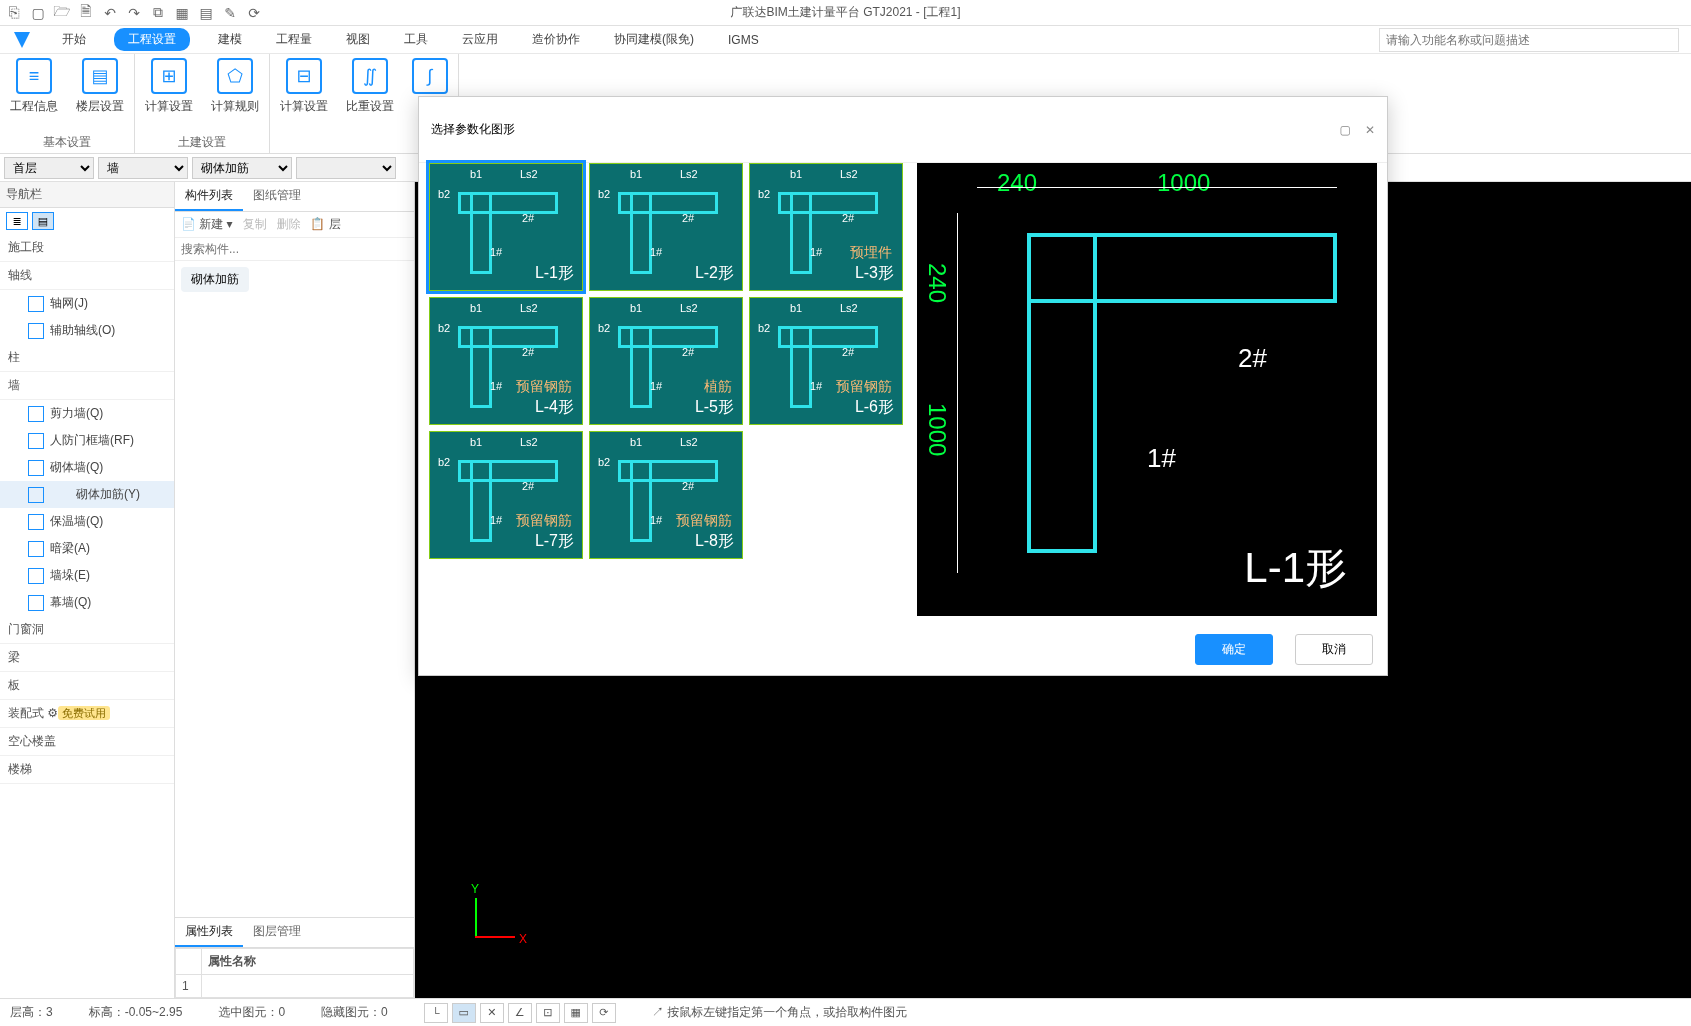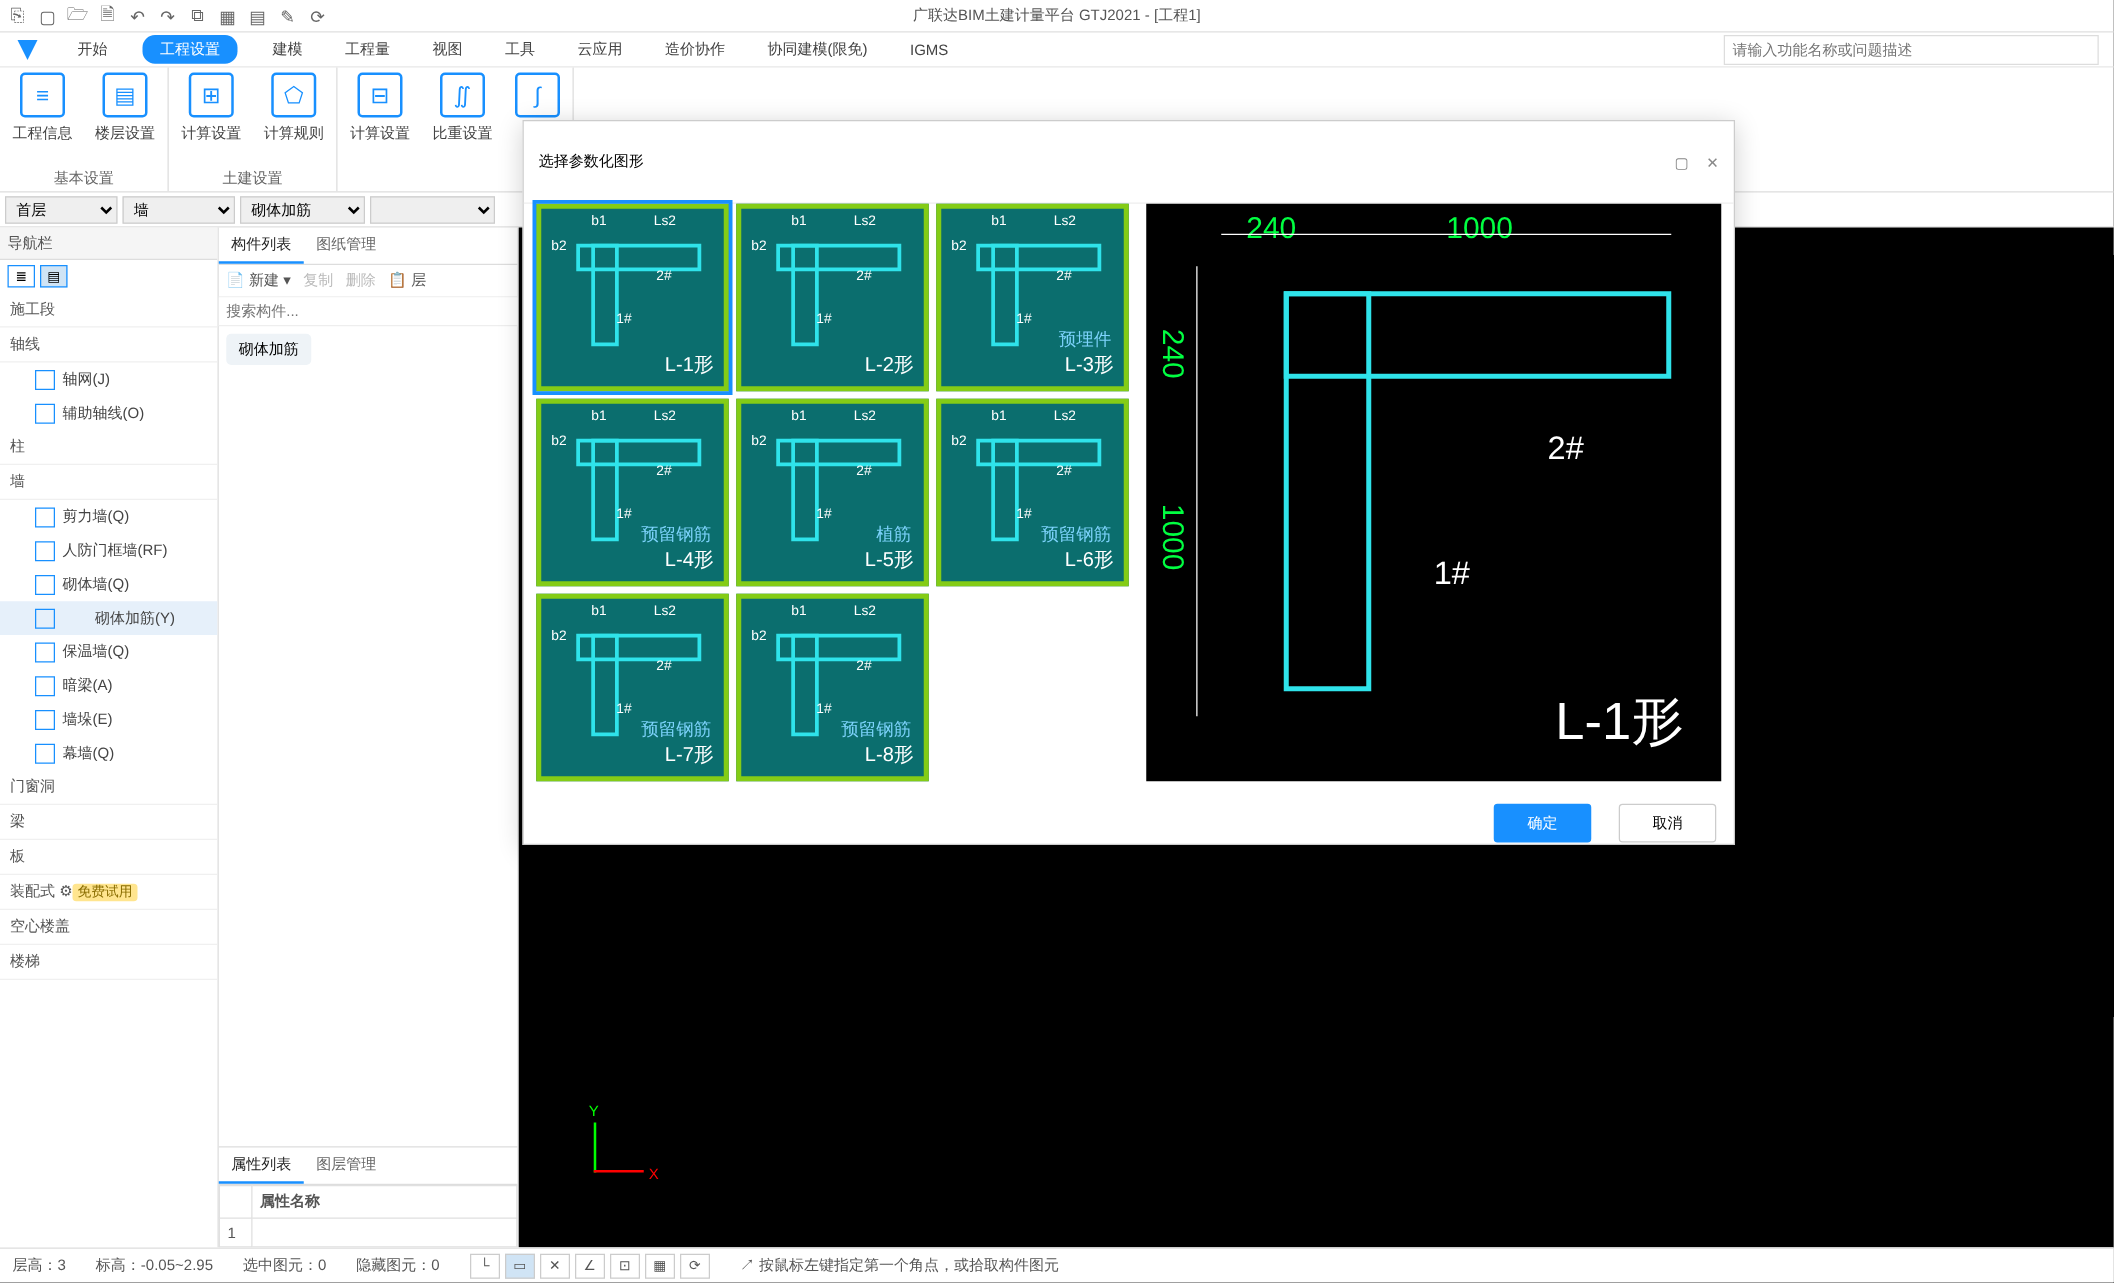--- a/index.html
+++ b/index.html
@@ -58,40 +58,40 @@
 
 
 .dialog { position:absolute; left:418px; top:96px; width:970px; height:580px; background:#fff; border:1px solid #ccc; box-shadow:0 4px 20px rgba(0,0,0,.2); display:flex; flex-direction:column; }
 .dlg-title { padding:24px 12px; border-bottom:1px solid #eee; display:flex; align-items:center; }
 .dlg-title .wbtns { margin-left:auto; display:flex; gap:14px; color:#888; font-size:14px; }
 .dlg-row { padding:8px 12px; display:flex; align-items:center; gap:10px; }
 .dlg-row select { width:80px; height:22px; border:1px solid #ccc; }
 .dlg-row .unit { margin-left:auto; display:flex; gap:18px; color:#444; }
 .dlg-body { flex:1; display:flex; padding:0 10px 8px; gap:8px; }
 .thumbs { width:480px; display:flex; flex-wrap:wrap; gap:6px; align-content:flex-start; }
-.thumb { width:154px; height:150px; background:#0b6e6e; border:4px solid #84cc16; position:relative; cursor:pointer; }
+.thumb { width:154px; height:128px; background:#0b6e6e; border:1px solid #84cc16; position:relative; cursor:pointer; }
 .thumb.sel { outline:3px solid #1890ff; }
 .thumb .shape { position:absolute; top:20px; left:28px; width:100px; height:90px; }
 .thumb .shape .h { position:absolute; top:8px; left:0; width:100px; height:22px; border:3px solid #2fe3ea; }
 .thumb .shape .v { position:absolute; top:8px; left:12px; width:22px; height:82px; border:3px solid #2fe3ea; }
 .thumb .tl { position:absolute; right:8px; bottom:6px; color:#fff; font-size:16px; }
-.thumb .sub { position:absolute; right:10px; bottom:28px; color:#7dd3fc; font-size:14px; }
+.thumb .sub { position:absolute; right:10px; bottom:28px; color:#fdba74; font-size:14px; }
 .thumb .dim { position:absolute; color:#fff; font-size:11px; }
 .preview { flex:1; background:#000; position:relative; }
 .preview .dm { position:absolute; color:#00ff41; font-size:24px; font-weight:500; }
 .preview .wlabel { position:absolute; color:#fff; font-size:26px; }
 .preview .bigname { position:absolute; right:30px; bottom:20px; color:#fff; font-size:42px; }
 .preview .hbar { position:absolute; border:4px solid #2fe3ea; }
 .preview .arrow { position:absolute; background:#fff; }
 .dlg-foot { padding:10px 14px; display:flex; justify-content:flex-end; gap:22px; }
 .btn { padding:6px 26px; border:1px solid #ccc; background:#fff; cursor:pointer; border-radius:3px; }
 .btn.pri { background:#1890ff; color:#fff; border-color:#1890ff; }
 
 
-.status { position:absolute; left:0; right:0; bottom:0; height:28px; border-top:1px solid #ddd; display:flex; align-items:center; gap:24px; padding:0 10px; color:#555; background:#fff; }
+.status { position:absolute; left:0; right:0; bottom:0; height:28px; border-top:1px solid #ddd; display:flex; align-items:center; gap:36px; padding:0 10px; color:#555; background:#fff; }
 .status .tools { display:flex; gap:4px; }
 .status .tools span { width:24px; height:20px; border:1px solid #ccc; display:flex; align-items:center; justify-content:center; font-size:11px; }
 .status .tools span.on { background:#d0e4f5; }
 </style>
 </head>
 <body>
 
 <div class="top-icons">
   <span class="ico">⎘</span>
   <span class="ico">▢</span>

